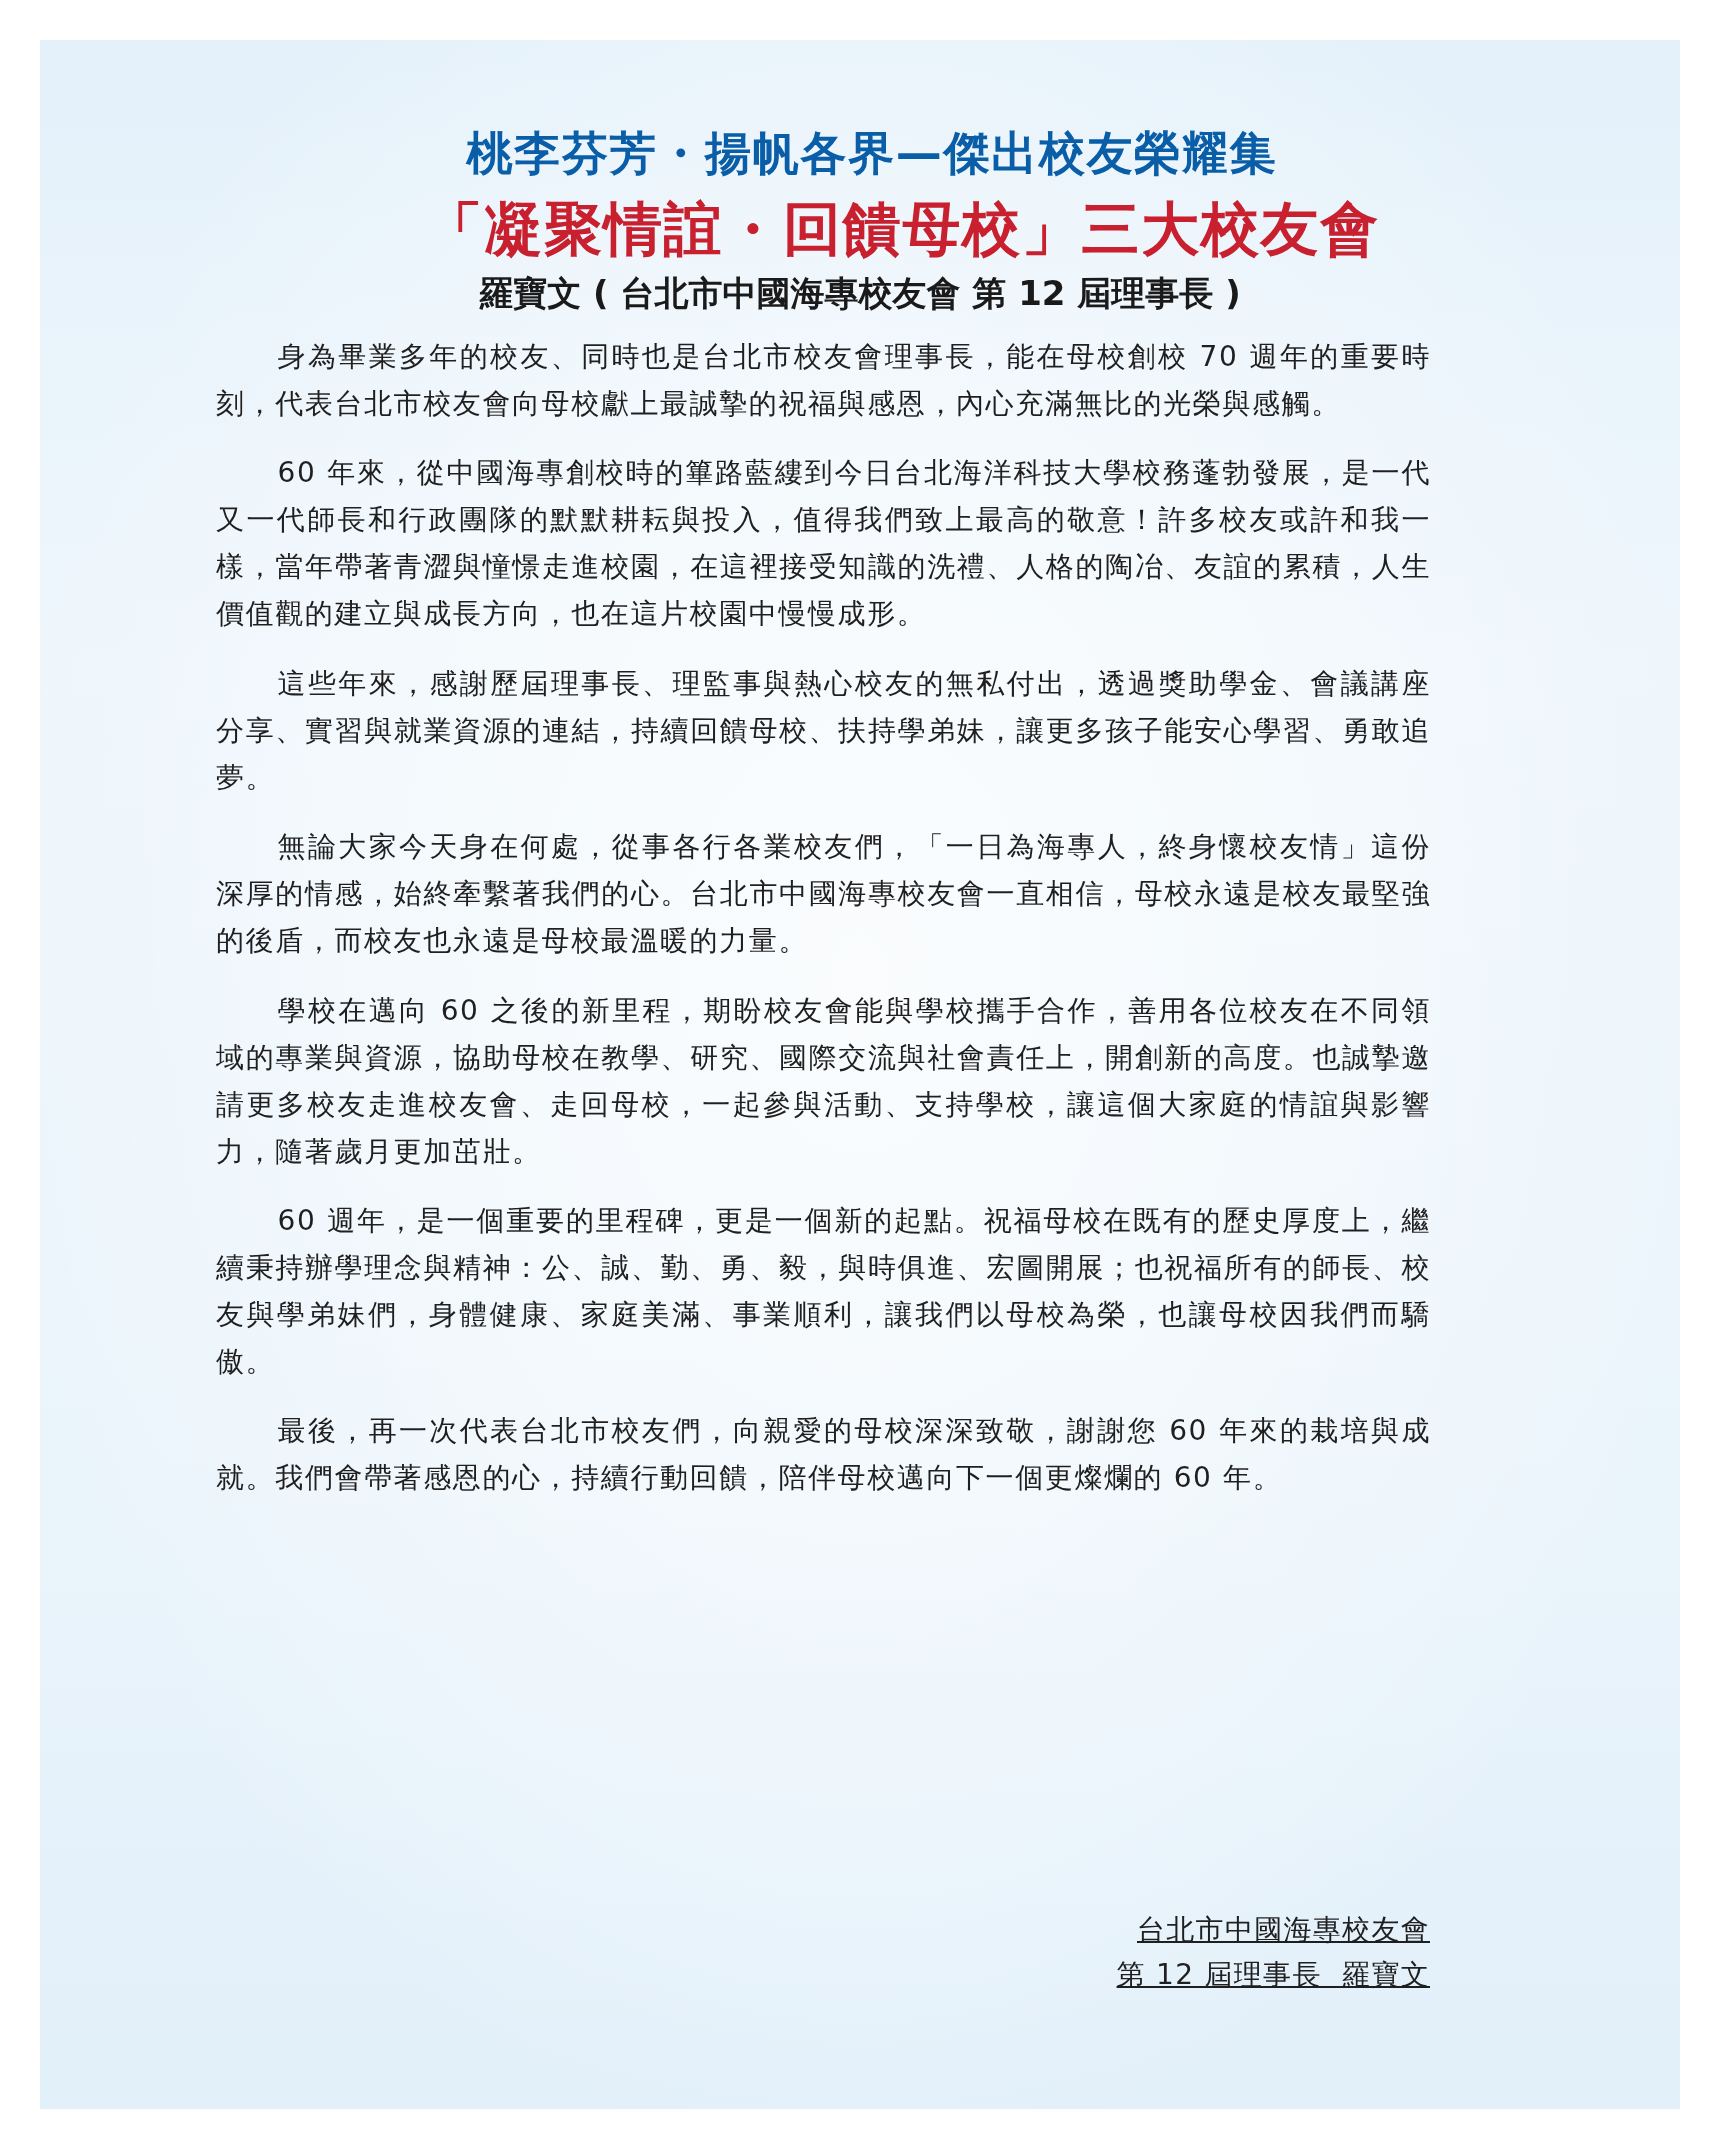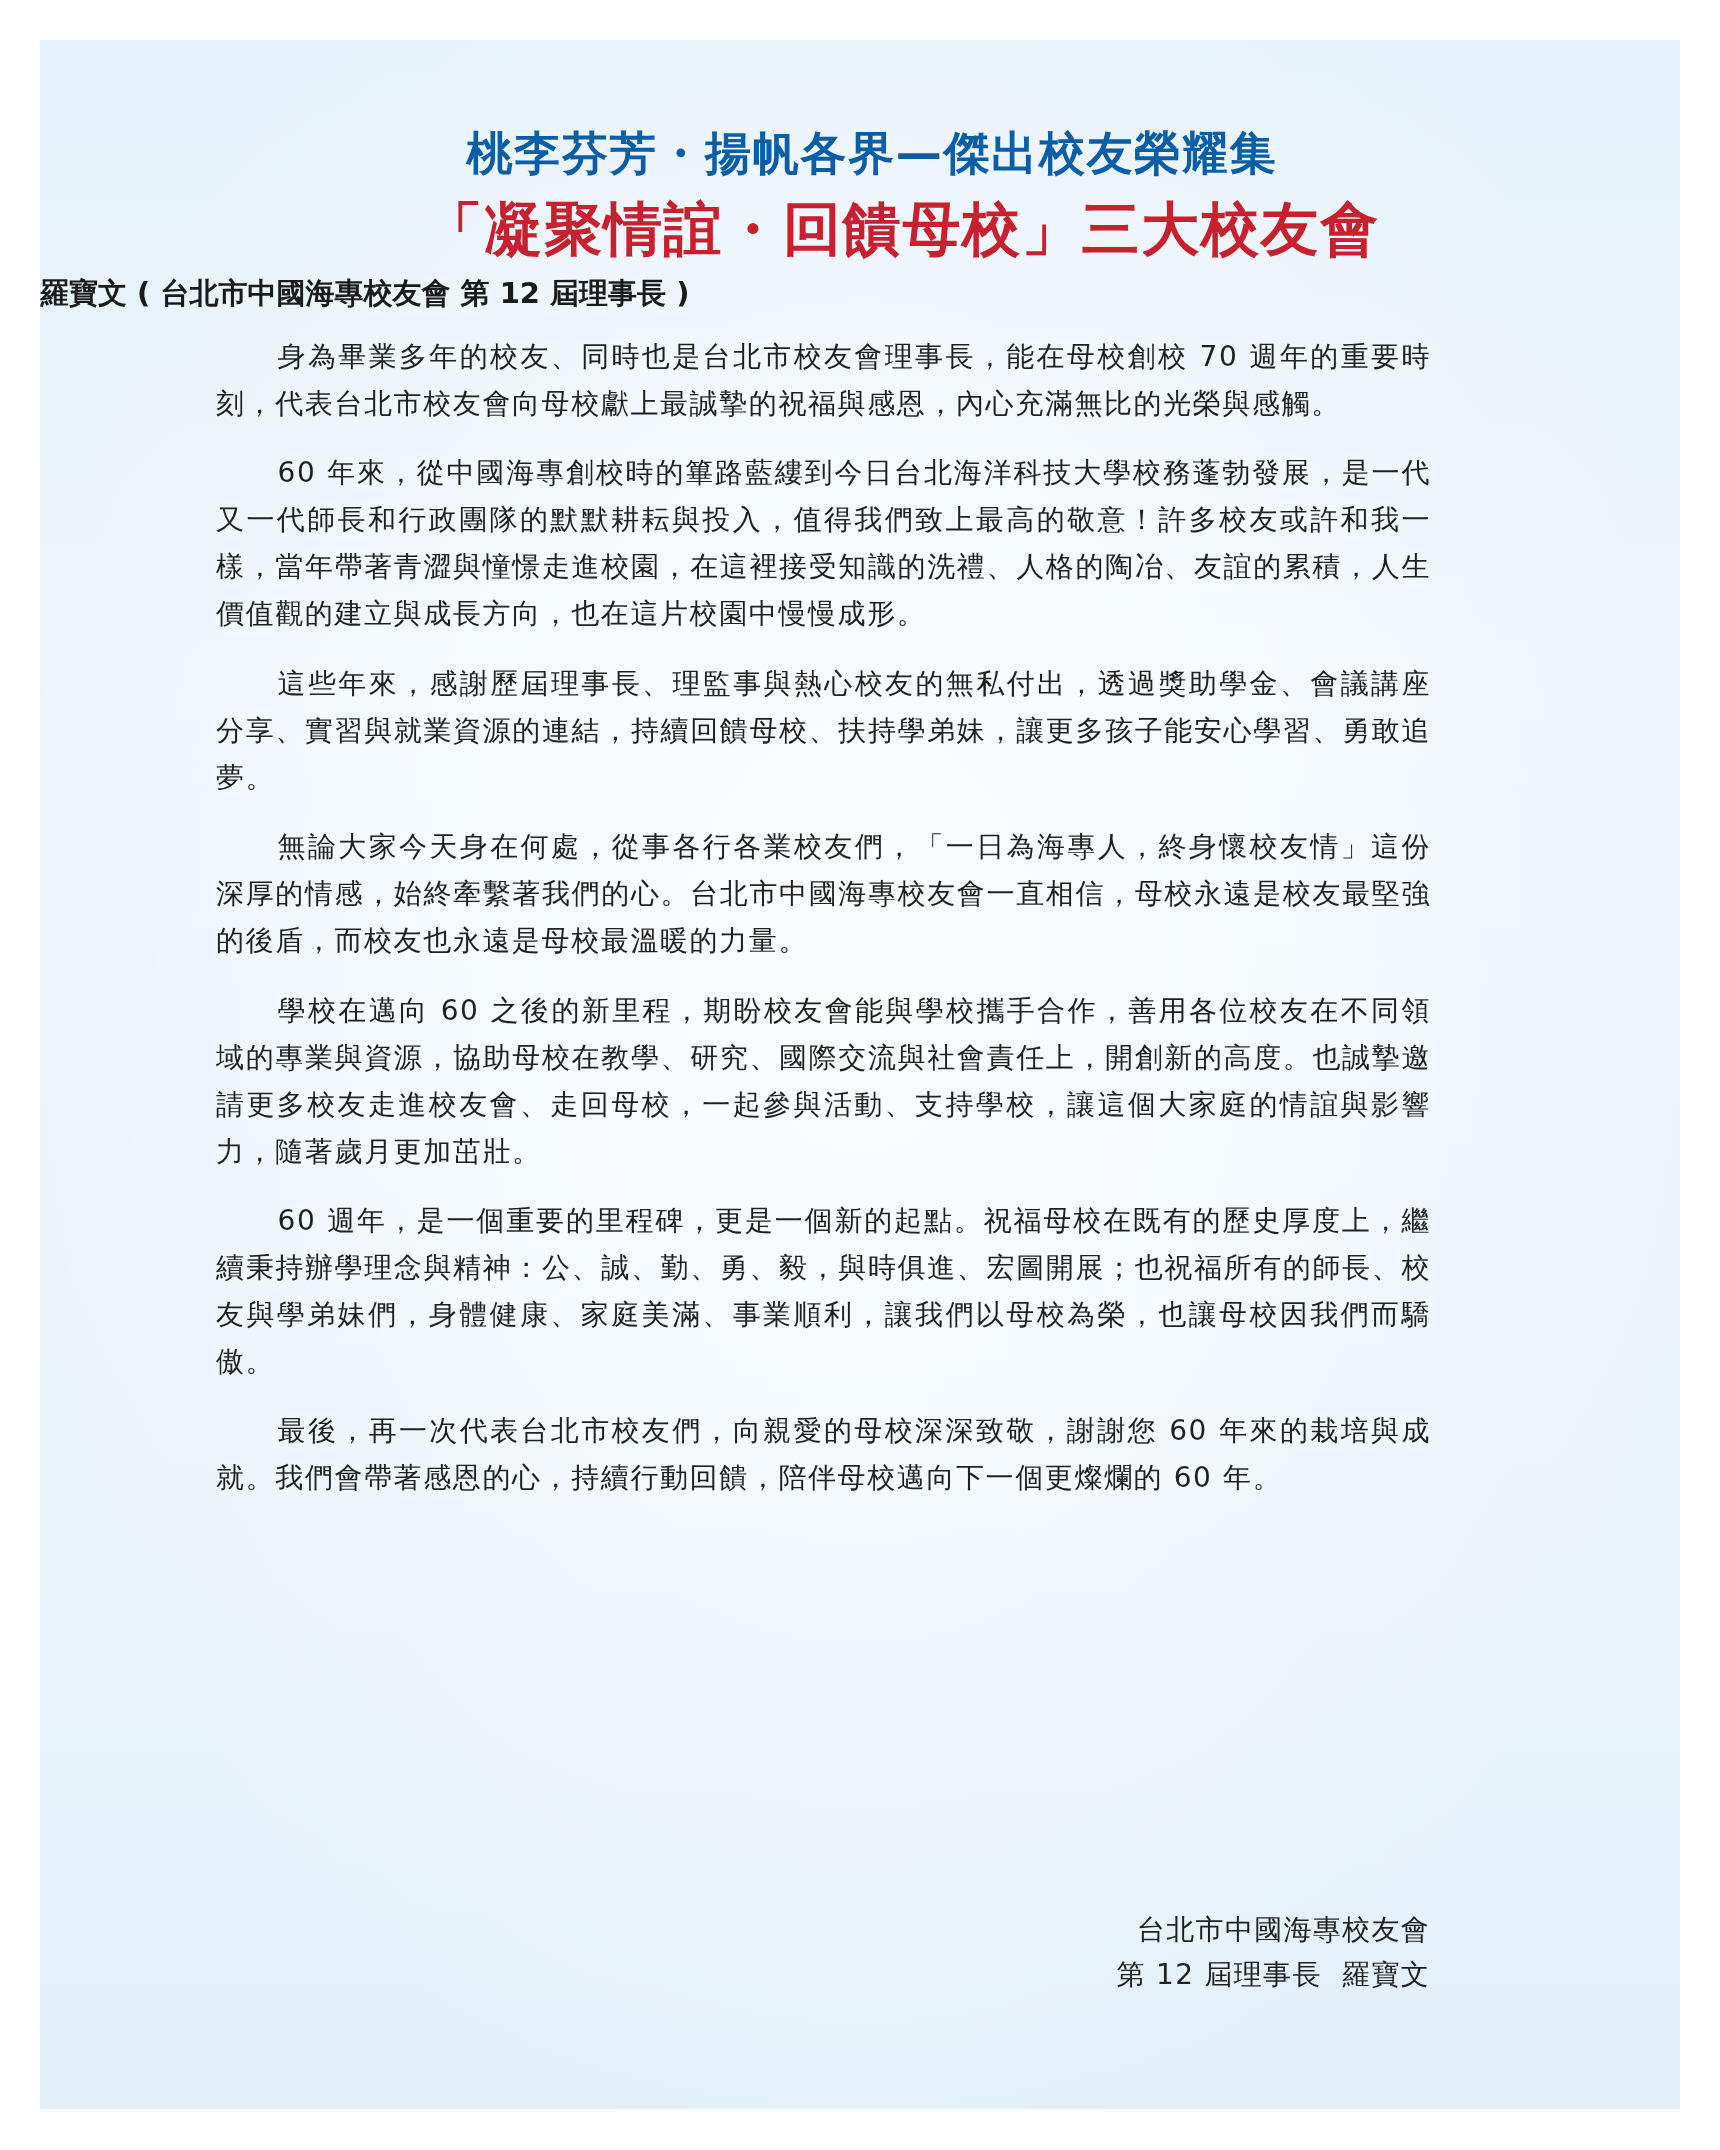--- a/index.html
+++ b/index.html
@@ -49,23 +49,24 @@
     font-size: 58px;
     line-height: 60px;
     letter-spacing: 1.7px;
     color: #c8202e;
   }
   .byline {
     position: absolute;
     left: 0;
     width: 1640px;
     top: 234px;
+    text-align: center;
     font-family: "DejaVu Sans", sans-serif;
     font-weight: bold;
-    font-size: 29px;
+    font-size: 34px;
     line-height: 38px;
     color: #1a1a1a;
   }
   .body-text {
     position: absolute;
     left: 176px;
     top: 293px;
     width: 1215px;
   }
   .para {
@@ -81,20 +82,21 @@
   .signature {
     position: absolute;
     right: 250px;
     top: 1867px;
     text-align: right;
     font-family: "DejaVu Sans", sans-serif;
     font-size: 28px;
     line-height: 45px;
     letter-spacing: 1.3px;
     color: #1f1f1f;
+    text-decoration: underline;
   }
   .signature div { display: block; }
 </style>
 </head>
 <body>
 
 <div class="panel">
 
   <div class="title-main">桃李芬芳・揚帆各界—傑出校友榮耀集</div>
   <div class="title-sub">「凝聚情誼・回饋母校」三大校友會</div>

